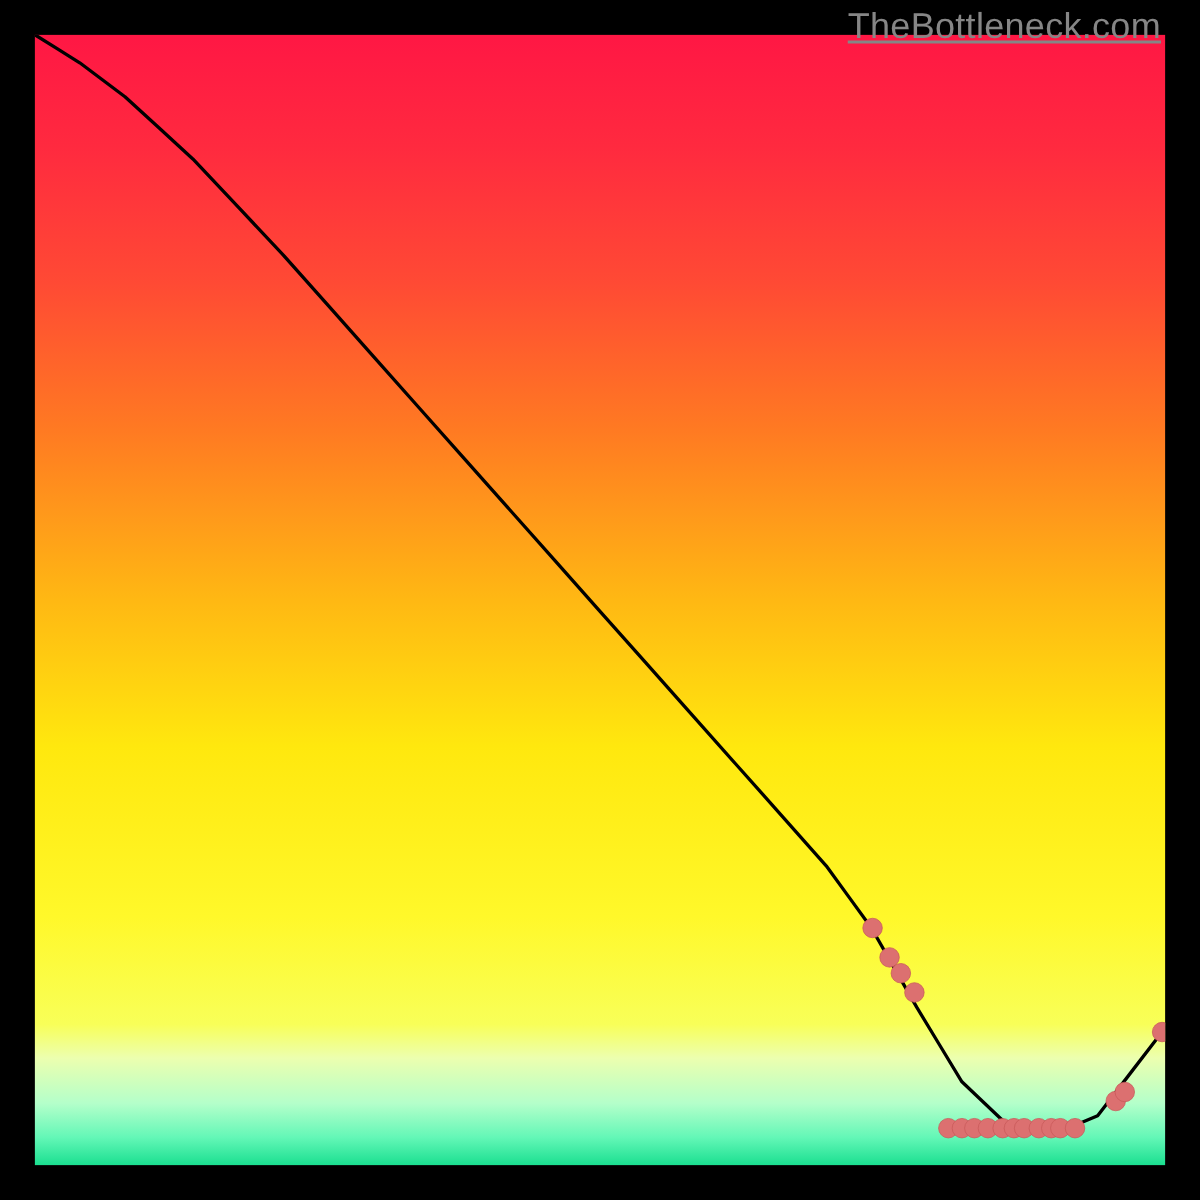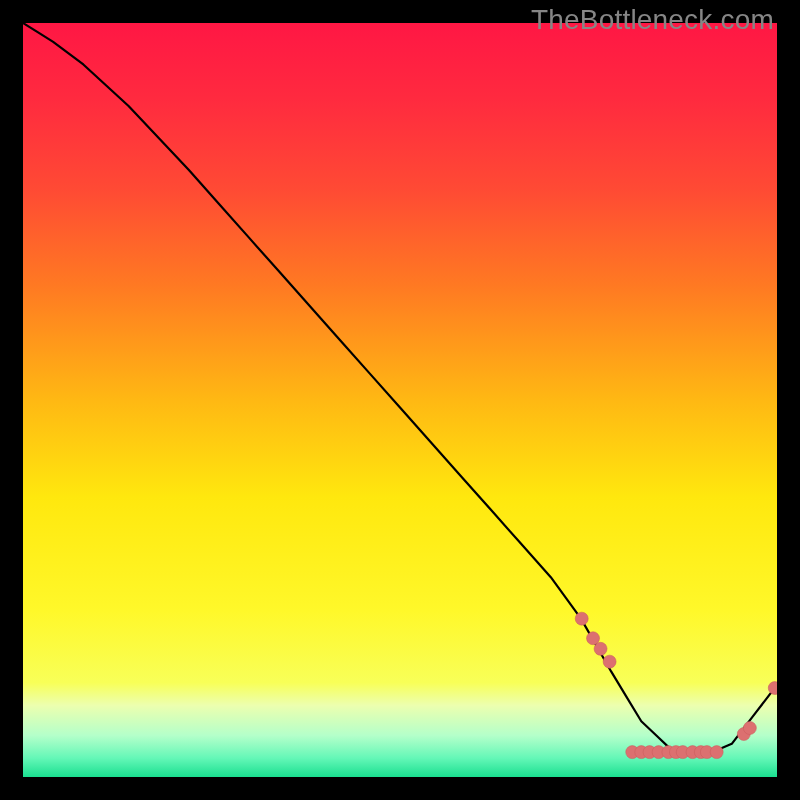--- a/index.html
+++ b/index.html
@@ -22,24 +22,25 @@
     top: 23px;
     width: 754px;
     height: 754px;
     overflow: hidden;
   }
   .watermark {
     position: absolute;
     top: 4px;
     right: 26px;
     font-family: Arial, Helvetica, sans-serif;
-    font-size: 28px;
+    font-size: 24px;
     color: #868686;
     letter-spacing: 0.2px;
     font-weight: 500;
+    text-decoration: underline;
   }
   svg {
     display: block;
   }
 </style>
 </head>
 <body>
 <div class="stage">
 
   <div class="plot">

